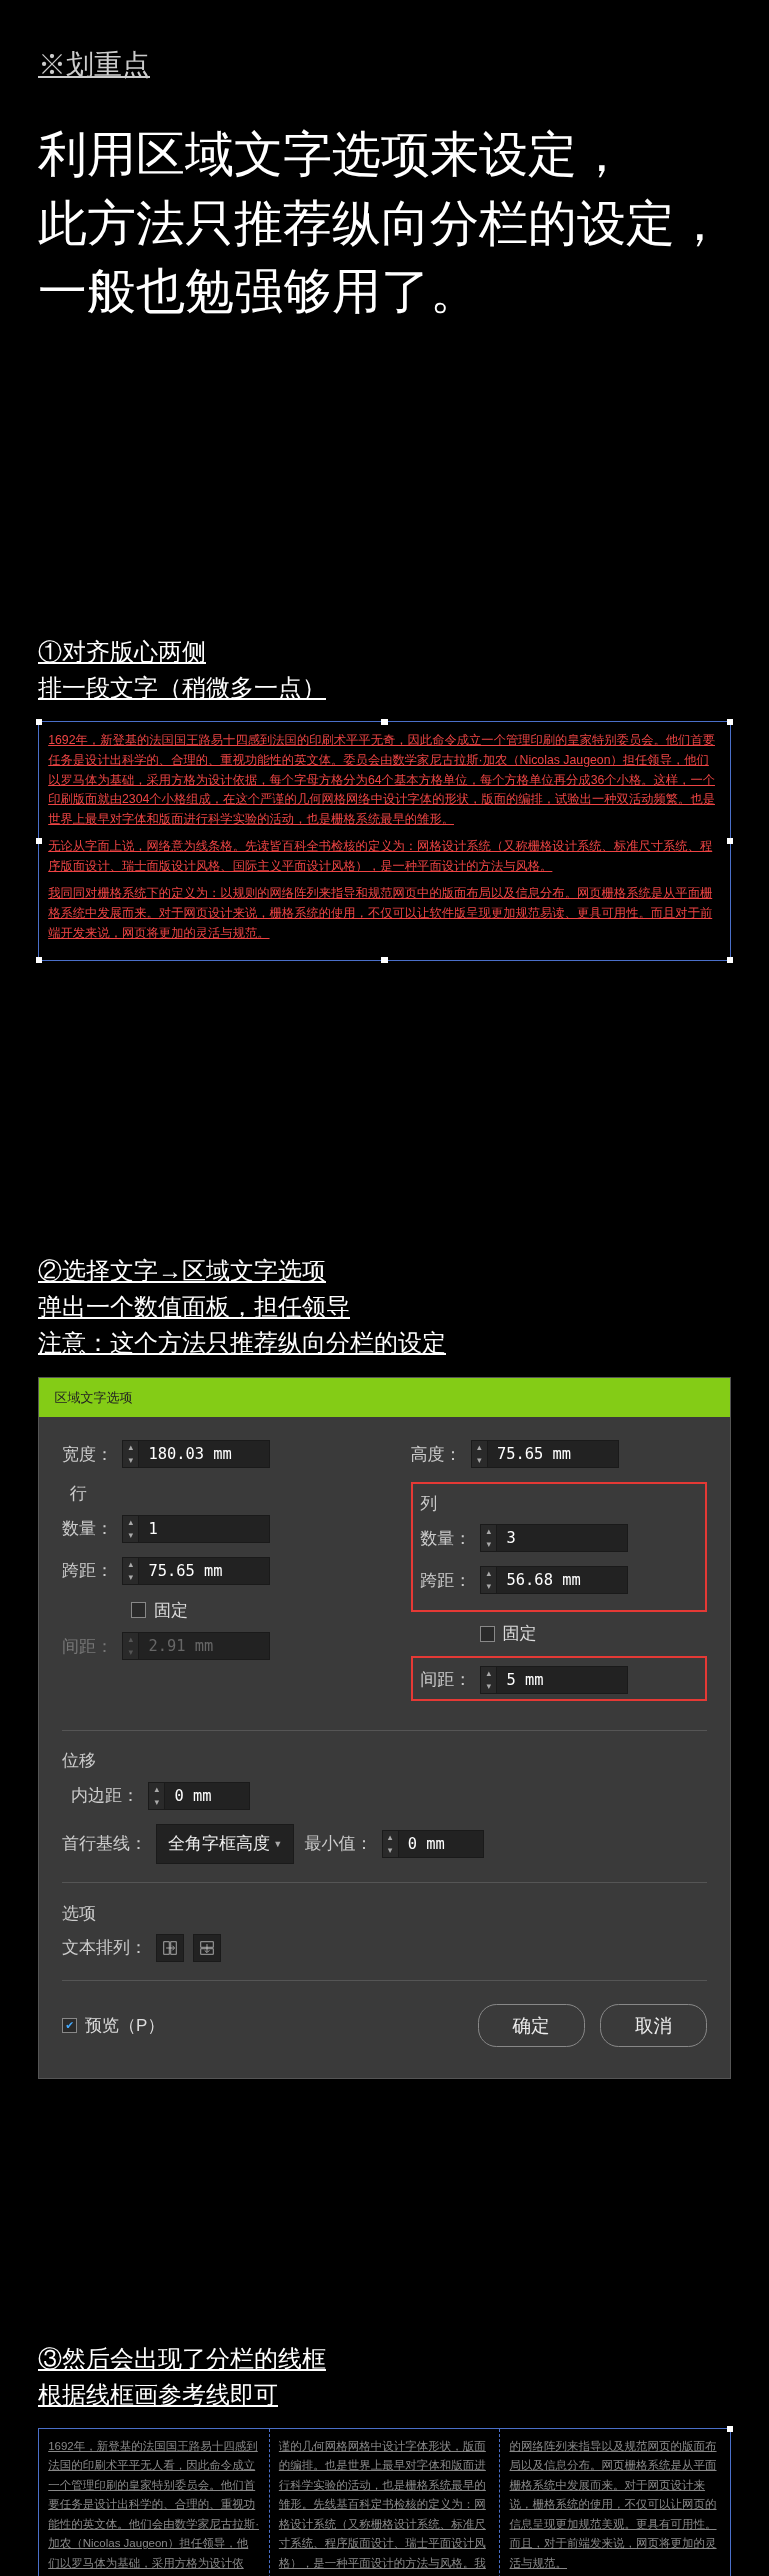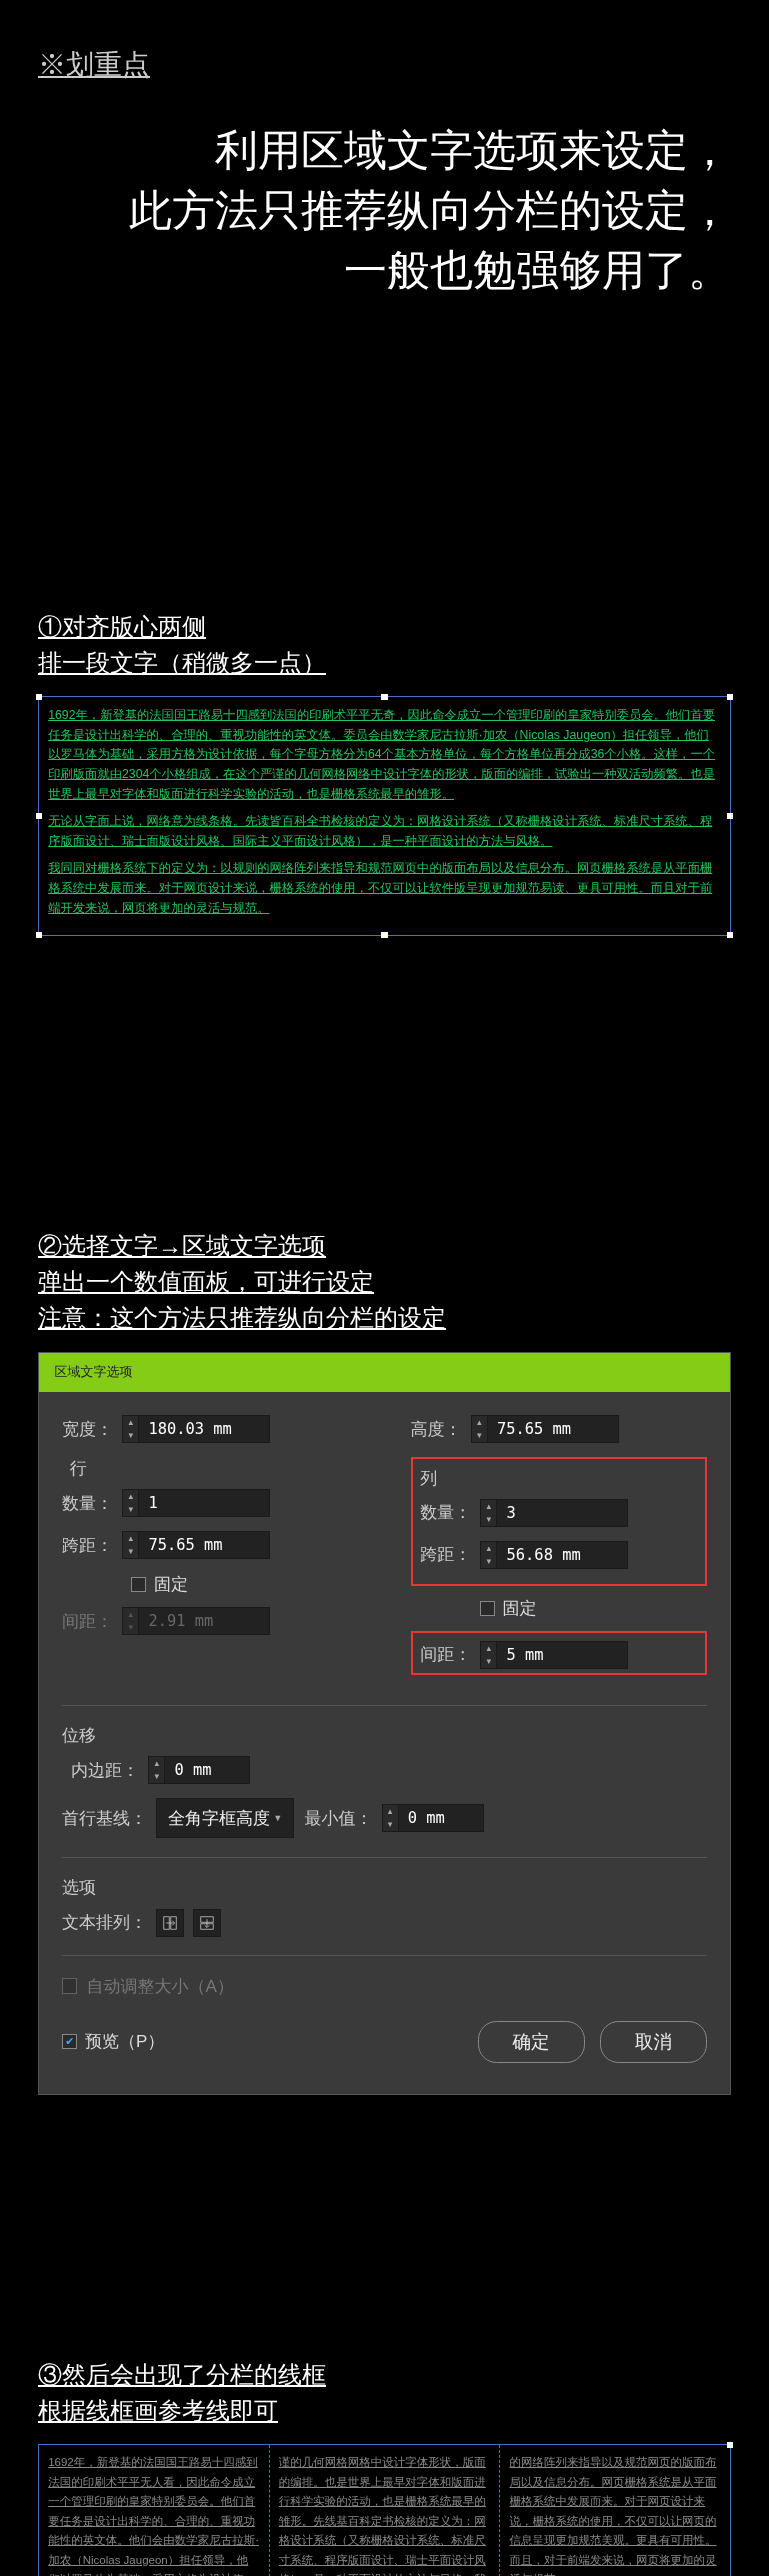--- a/index.html
+++ b/index.html
@@ -11,37 +11,36 @@
     font-family: "Microsoft YaHei", "PingFang SC", sans-serif;
     padding: 46px 38px;
   }
   .key-point {
     font-size: 28px;
     text-decoration: underline;
     margin-bottom: 36px;
     color: #ccc;
   }
   .main-desc {
-    font-size: 43px;
+    font-size: 49px;
     line-height: 1.4;
     margin-bottom: 308px;
-    text-align: right;
   }
   .step-title {
     font-size: 24px;
     text-decoration: underline;
     line-height: 1.5;
     margin-bottom: 15.4px;
   }
   .text-frame {
     border: 0.8px solid #4a6fc9;
     padding: 9.2px;
     font-size: 12.3px;
     line-height: 1.6;
-    color: #22c55e;
+    color: #ef4444;
     margin-bottom: 292px;
     position: relative;
   }
   .text-frame .handle {
     width: 6.2px; height: 6.2px; background: #fff; position: absolute;
   }
   .text-frame .h-tl { top: -3.1px; left: -3.1px; }
   .text-frame .h-tr { top: -3.1px; right: -3.1px; }
   .text-frame .h-bl { bottom: -3.1px; left: -3.1px; }
   .text-frame .h-br { bottom: -3.1px; right: -3.1px; }
@@ -230,21 +229,21 @@
   <div class="handle h-mr"></div>
   <div class="handle h-mt"></div>
   <div class="handle h-mb"></div>
   <p>1692年，新登基的法国国王路易十四感到法国的印刷术平平无奇，因此命令成立一个管理印刷的皇家特别委员会。他们首要任务是设计出科学的、合理的、重视功能性的英文体。委员会由数学家尼古拉斯·加农（Nicolas Jaugeon）担任领导，他们以罗马体为基础，采用方格为设计依据，每个字母方格分为64个基本方格单位，每个方格单位再分成36个小格。这样，一个印刷版面就由2304个小格组成，在这个严谨的几何网格网络中设计字体的形状，版面的编排，试验出一种双活动频繁。也是世界上最早对字体和版面进行科学实验的活动，也是栅格系统最早的雏形。</p>
   <p>无论从字面上说，网络意为线条格。先读皆百科全书检核的定义为：网格设计系统（又称栅格设计系统、标准尺寸系统、程序版面设计、瑞士面版设计风格、国际主义平面设计风格），是一种平面设计的方法与风格。</p>
   <p>我同同对栅格系统下的定义为：以规则的网络阵列来指导和规范网页中的版面布局以及信息分布。网页栅格系统是从平面栅格系统中发展而来。对于网页设计来说，栅格系统的使用，不仅可以让软件版呈现更加规范易读、更具可用性。而且对于前端开发来说，网页将更加的灵活与规范。</p>
 </div>
 
 <div class="step-title">
   <div>②选择文字→区域文字选项</div>
-  <div>弹出一个数值面板，可进行设定</div>
+  <div>弹出一个数值面板，担任领导</div>
   <div>注意：这个方法只推荐纵向分栏的设定</div>
 </div>
 
 <div class="dialog">
   <div class="dialog-title">区域文字选项</div>
   <div class="dialog-body">
 
     <div class="two-col">
       <div class="col-left">
         <div class="row">
@@ -401,24 +400,20 @@
             <rect x="1" y="1" width="16" height="7" fill="none" stroke="#ccc"></rect>
             <rect x="1" y="10" width="16" height="7" fill="none" stroke="#ccc"></rect>
             <path d="M9 4v10" stroke="#ccc"></path>
             <path d="M6 12l3 3 3-3" fill="none" stroke="#ccc"></path>
           </svg>
       </div>
     </div>
 
     <hr class="divider">
 
-    <div class="row">
-      <div class="checkbox" style="opacity:.5;"></div>
-      <span class="disabled-label">自动调整大小（A）</span>
-    </div>
 
     <div class="dialog-footer">
       <div class="footer-left">
         <div class="checkbox">✔</div>
         <span>预览（P）</span>
       </div>
       <div class="btn-group">
         <div class="btn">确定</div>
         <div class="btn">取消</div>
       </div>

